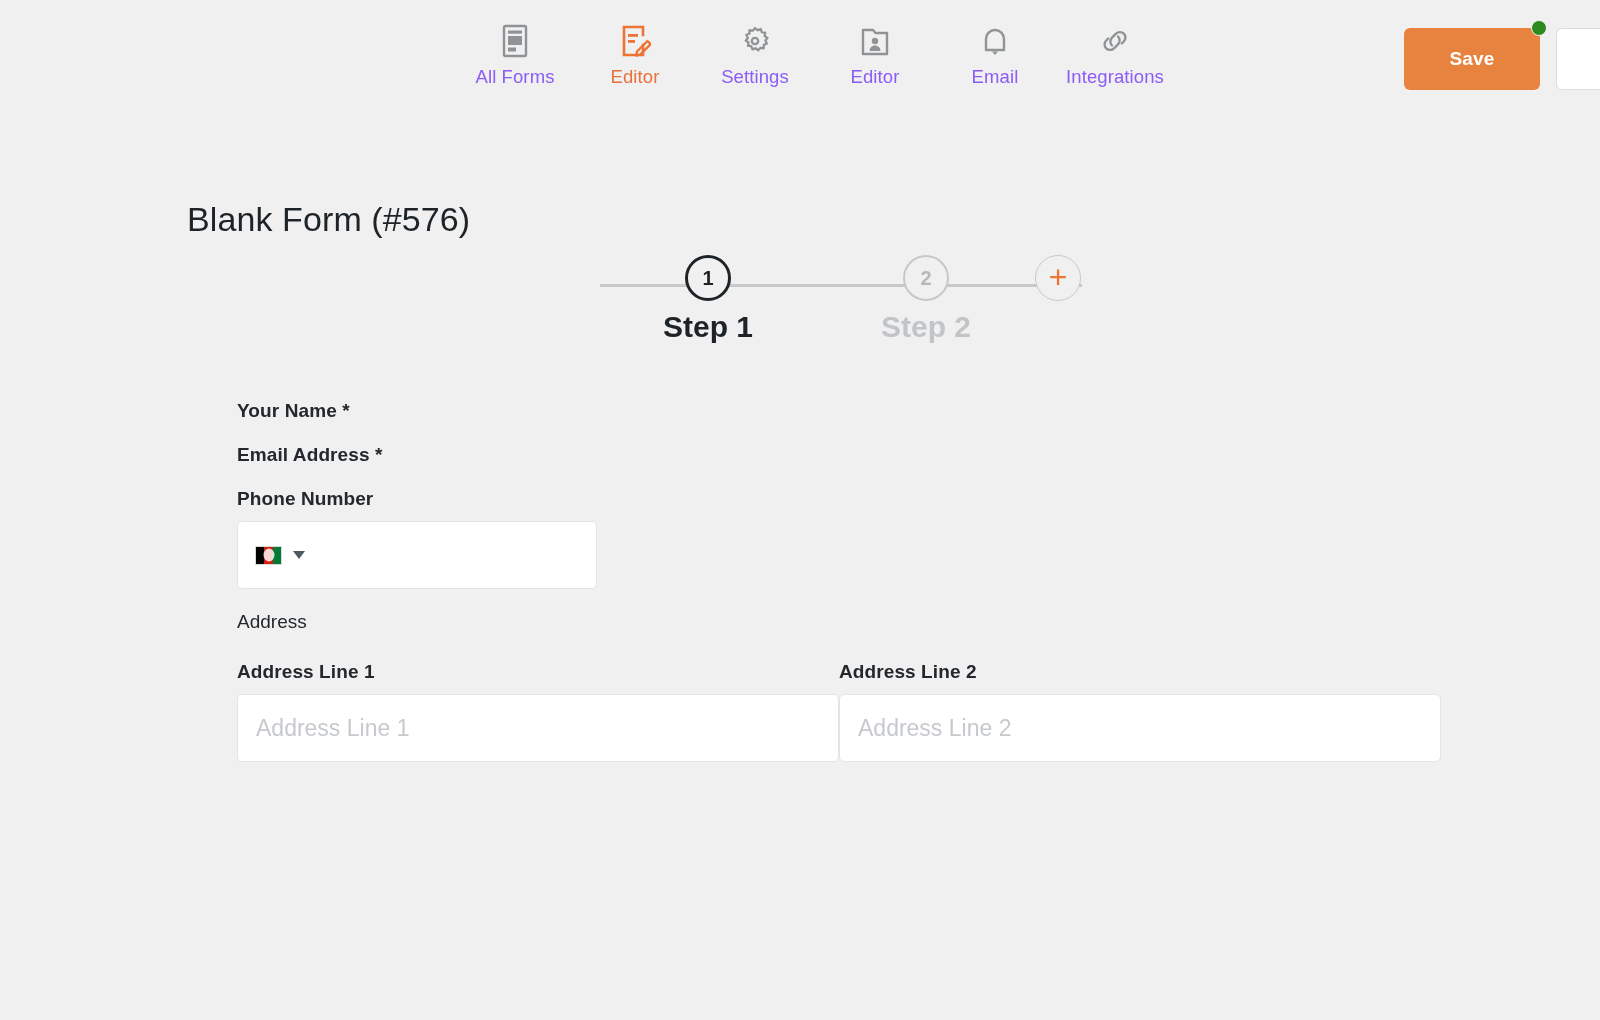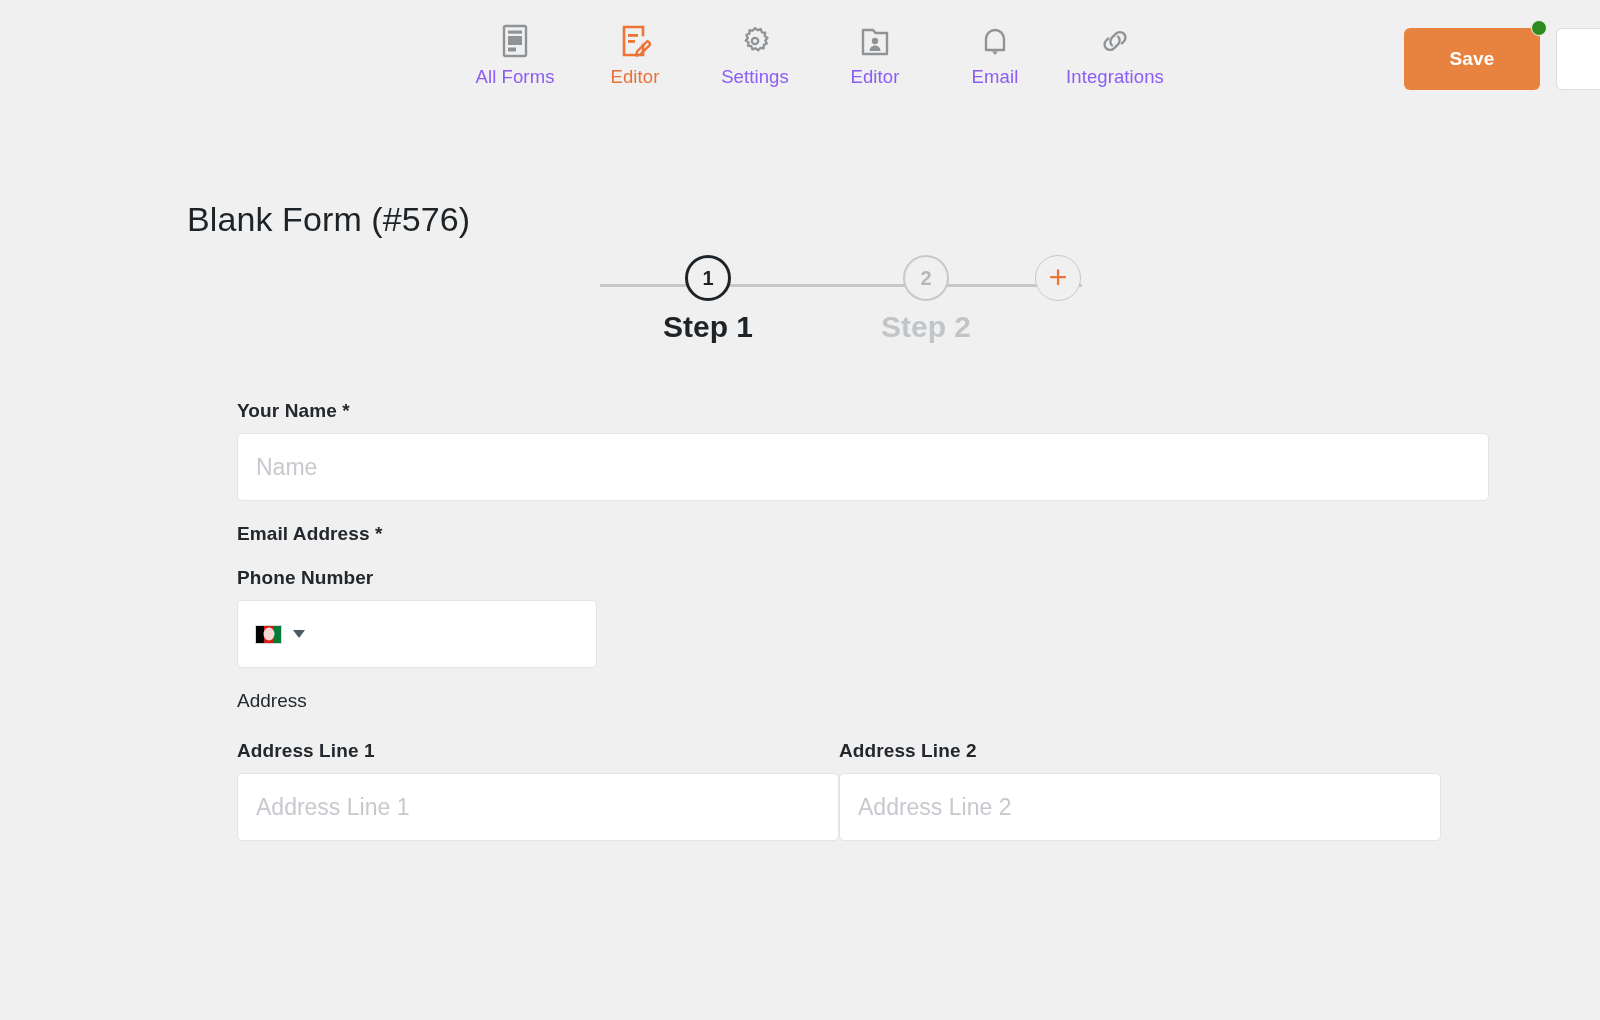--- a/index.html
+++ b/index.html
@@ -339,21 +339,20 @@
   <div class="step-node add">+</div>
 
   <div class="step-caption c1">Step 1</div>
   <div class="step-caption c2">Step 2</div>
 </div>
 
 <div class="form-body">
 
   <div class="field-block">
     <div class="field-label">Your Name *</div>
-    <input class="txt-input" type="text" placeholder="Name" style="">
   </div>
 
   <div class="field-block">
     <div class="field-label">Email Address *</div>
   </div>
 
   <div class="field-block">
     <div class="field-label">Phone Number</div>
     <div class="phone-box">
       <span class="flag">

